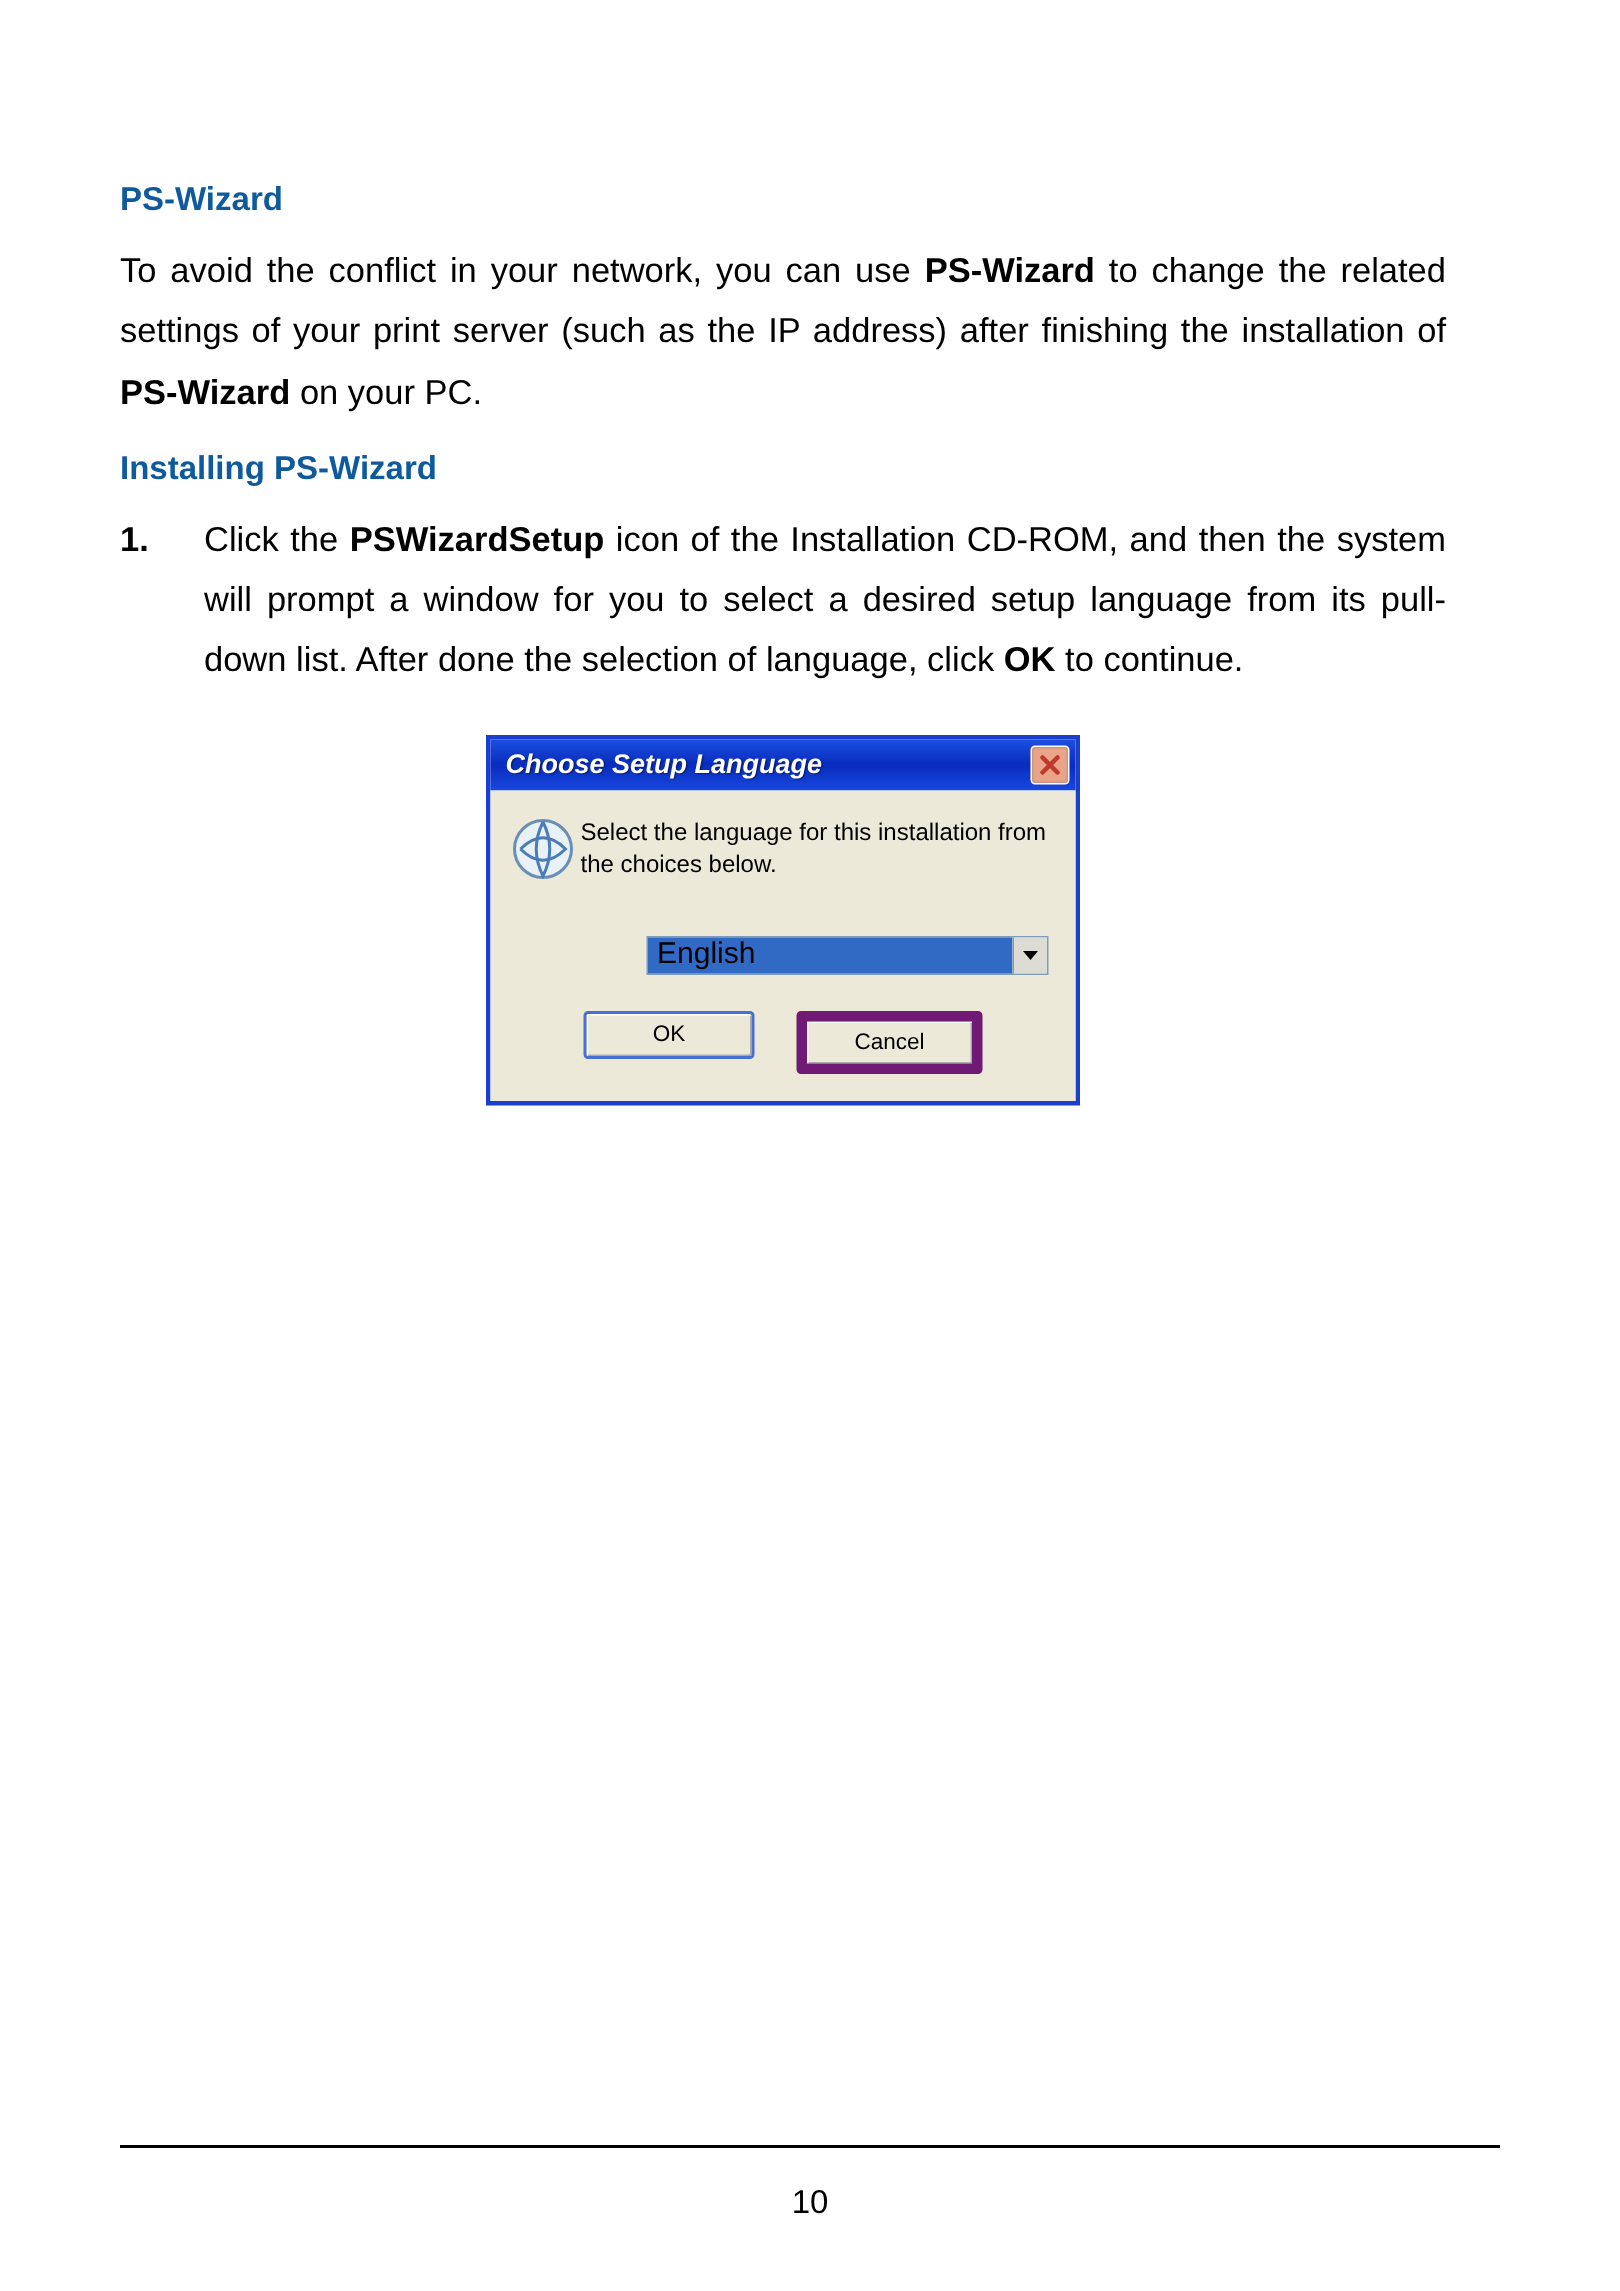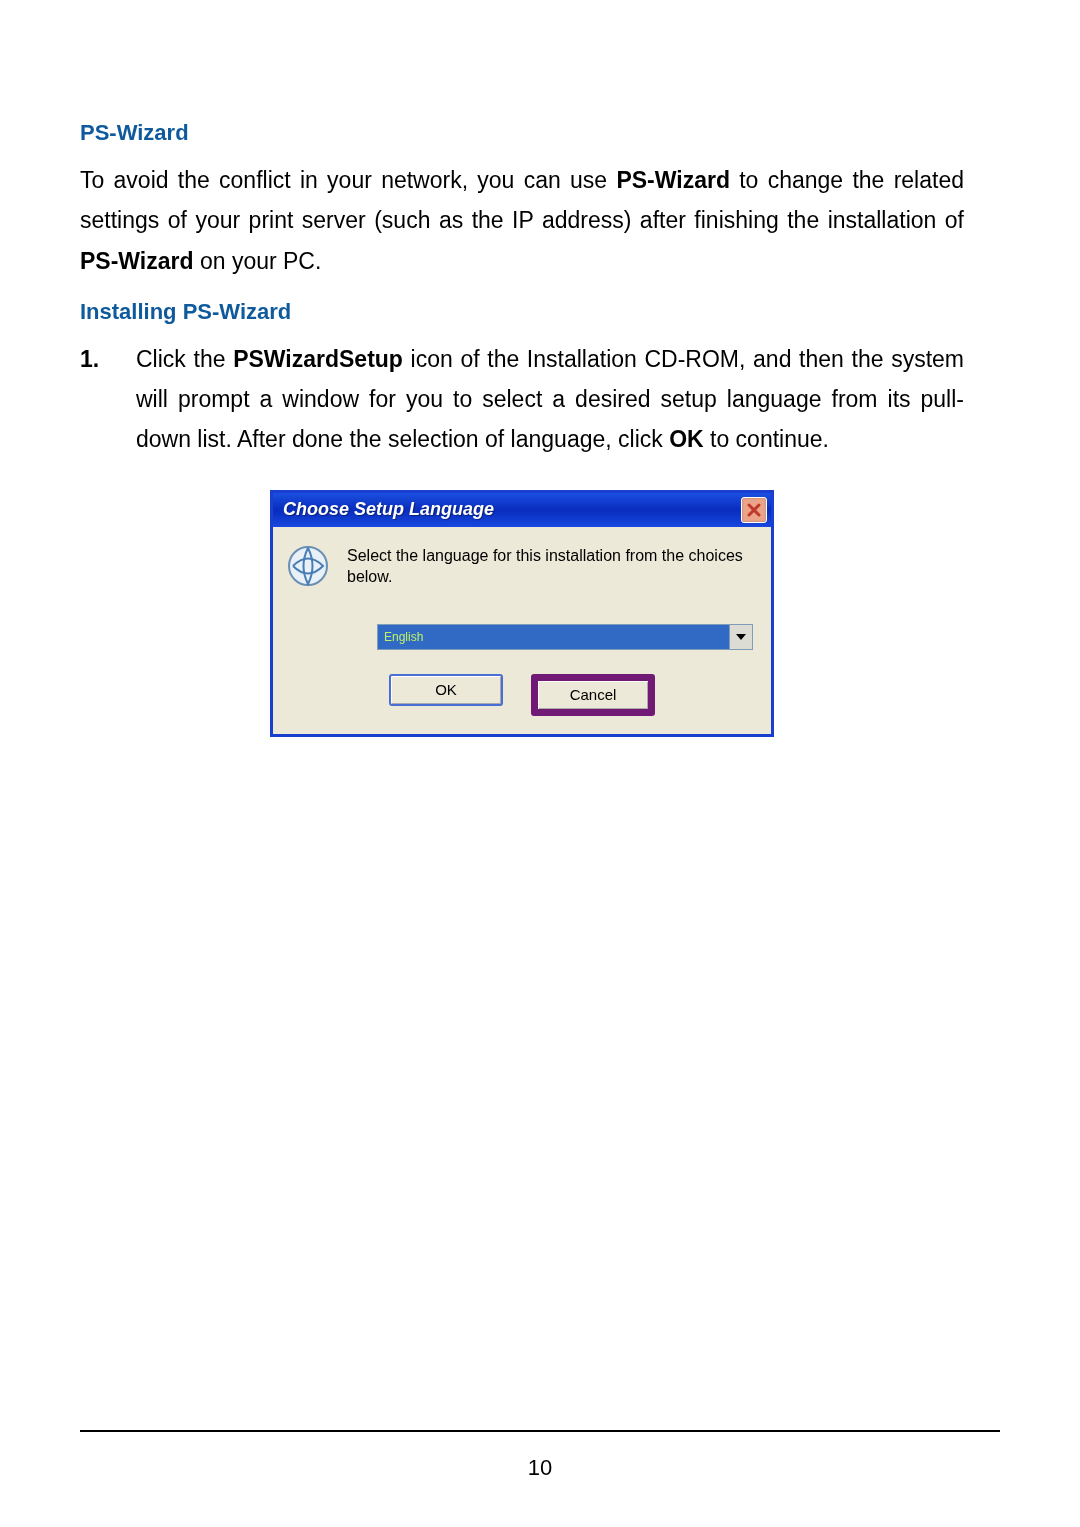--- a/index.html
+++ b/index.html
@@ -45,21 +45,21 @@
     flex: 0 0 40px;
   }
   .ol-text {
     flex: 1;
     margin-left: 16px;
   }
   b { font-weight: bold; }
 
   
   .dialog-wrap {
-    width: 504px;
+    width: 396px;
     margin: 30px auto 0 auto;
     border: 3px solid #1a3fd0;
     box-sizing: border-box;
     font-family: Tahoma, Arial, sans-serif;
   }
   .dlg-titlebar {
     background: linear-gradient(to bottom, #1b4fe0, #0a2fc0 45%, #0a2fc0 55%, #1848e0);
     display: flex;
     align-items: center;
     justify-content: space-between;
@@ -85,21 +85,21 @@
     justify-content: center;
     box-shadow: inset 0 0 2px rgba(0,0,0,0.3);
   }
   .dlg-close svg { display:block; }
   .dlg-body {
     background: #ece9d8;
     padding: 18px 14px 18px 14px;
   }
   .dlg-row1 {
     display: flex;
-    gap: 18px;
+    gap: 4px;
     align-items: flex-start;
     margin-bottom: 36px;
   }
   .dlg-icon {
     width: 42px;
     height: 42px;
     flex: 0 0 42px;
     display: flex;
     align-items: center;
     justify-content: center;
@@ -114,22 +114,22 @@
     margin-left: 90px;
     margin-right: 4px;
     border: 1px solid #7f9db9;
     height: 26px;
     box-sizing: border-box;
     margin-bottom: 24px;
   }
   .dlg-select-value {
     flex: 1;
     background: #316ac5;
-    color: #bef264;
-    font-size: 12px;
+    color: #000000;
+    font-size: 20px;
     padding: 2px 6px;
     display: flex;
     align-items: center;
   }
   .dlg-select-arrow {
     width: 22px;
     background: #dcdcd4;
     border-left: 1px solid #7f9db9;
     display: flex;
     align-items: center;

